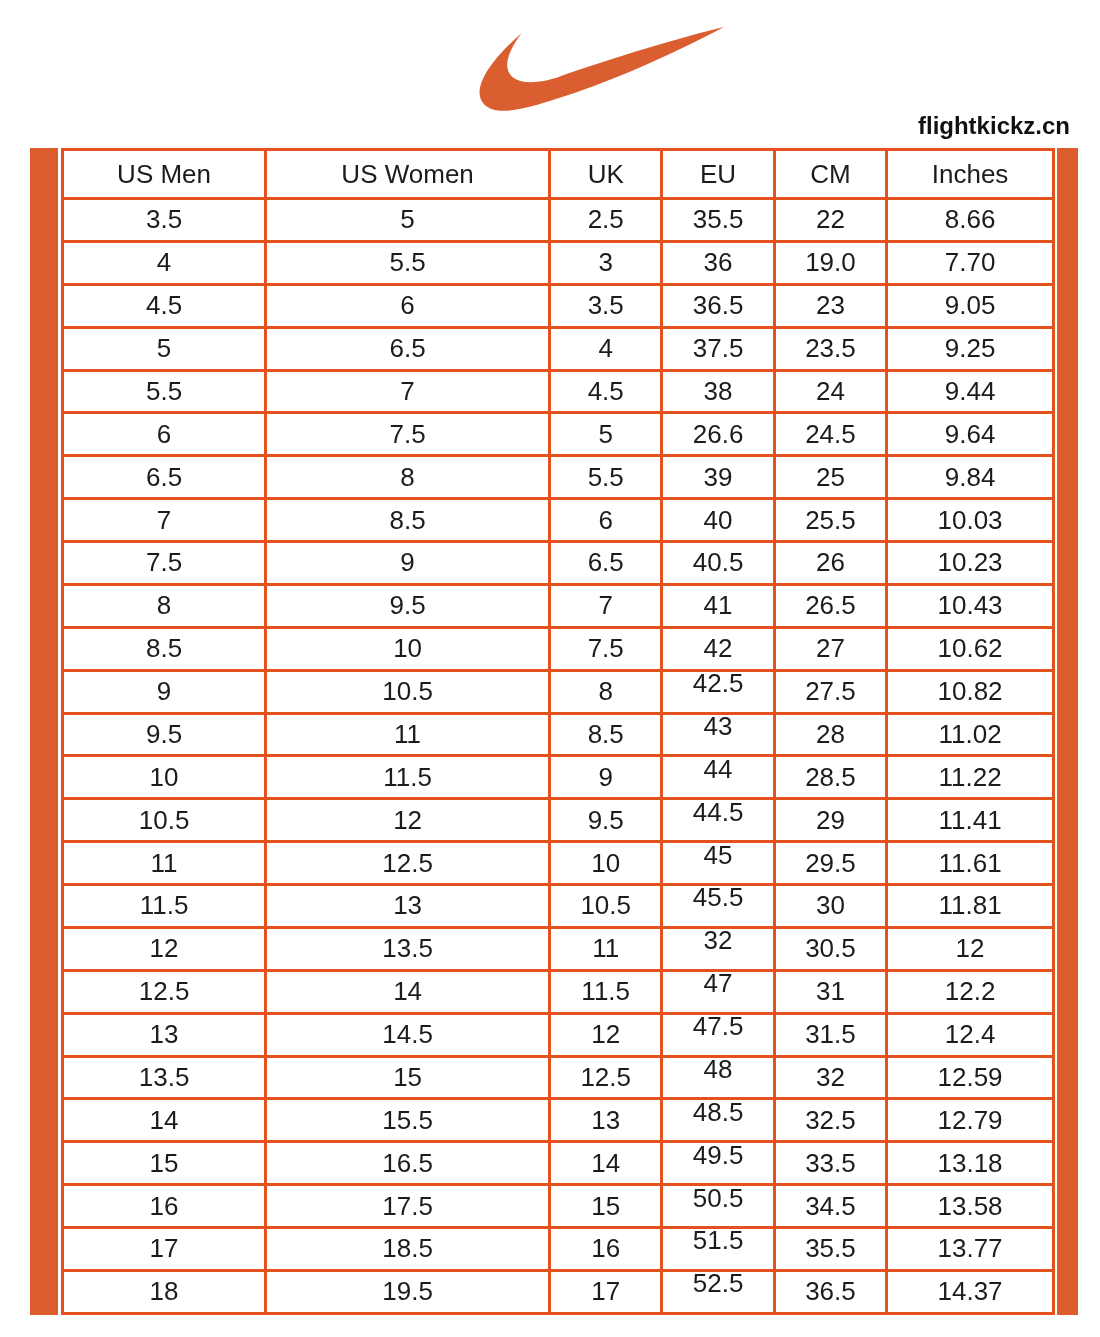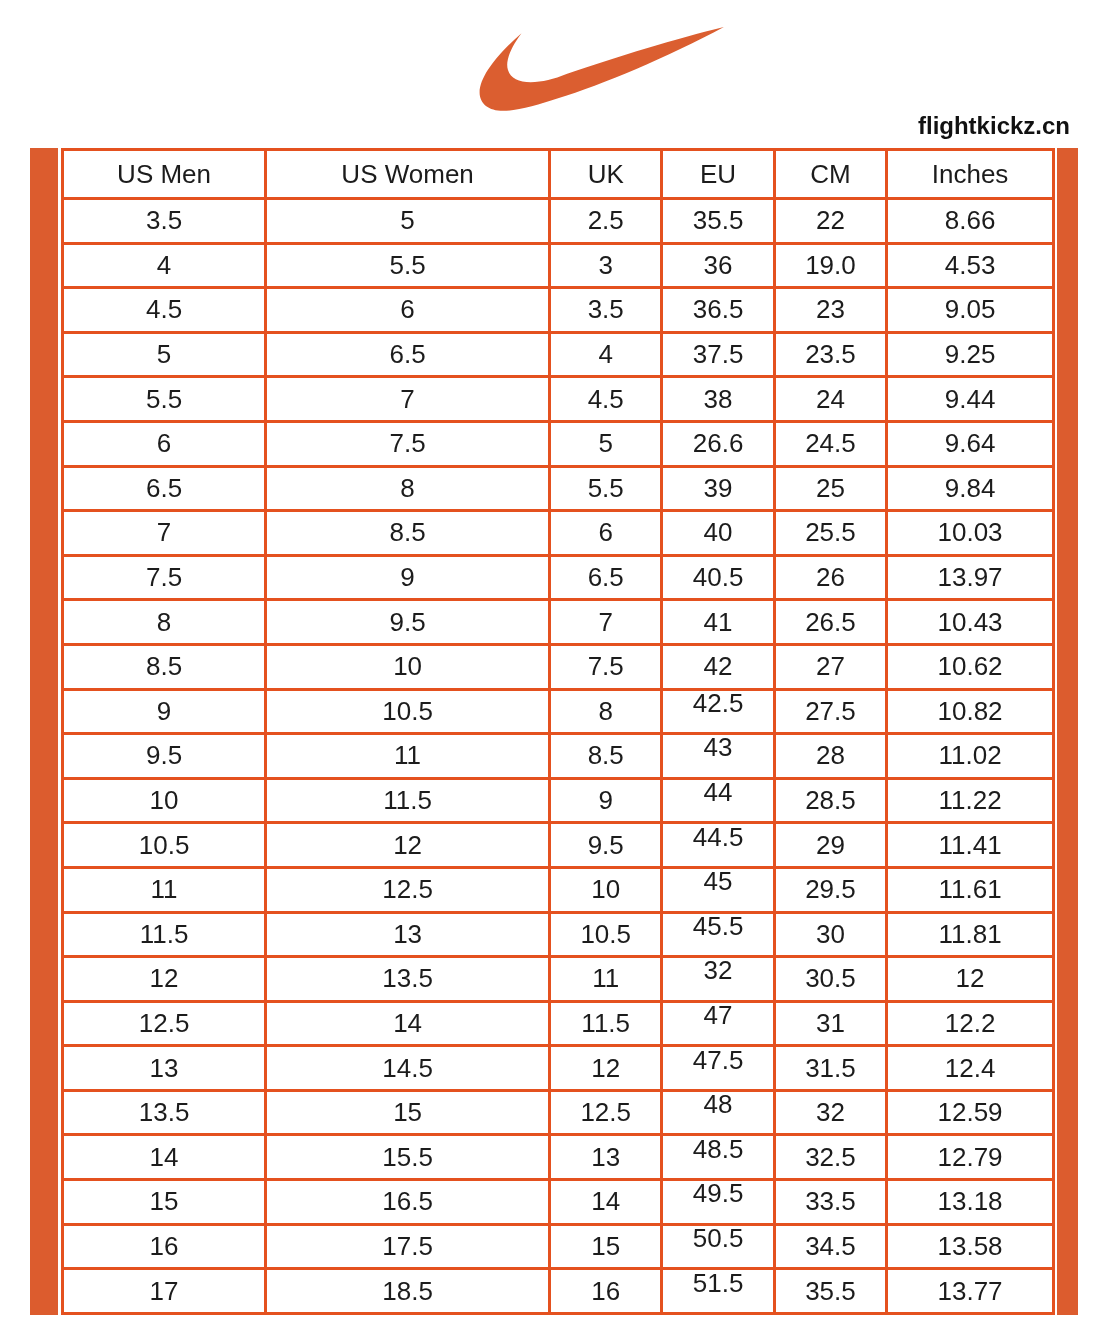--- a/index.html
+++ b/index.html
@@ -83,21 +83,21 @@
             <td><span>35.5</span></td>
             <td><span>22</span></td>
             <td><span>8.66</span></td>
           </tr>
           <tr>
             <td><span>4</span></td>
             <td><span>5.5</span></td>
             <td><span>3</span></td>
             <td><span>36</span></td>
             <td><span>19.0</span></td>
-            <td><span>4.53</span></td>
+            <td><span>7.70</span></td>
           </tr>
           <tr>
             <td><span>4.5</span></td>
             <td><span>6</span></td>
             <td><span>3.5</span></td>
             <td><span>36.5</span></td>
             <td><span>23</span></td>
             <td><span>9.05</span></td>
           </tr>
           <tr>
@@ -139,21 +139,21 @@
             <td><span>40</span></td>
             <td><span>25.5</span></td>
             <td><span>10.03</span></td>
           </tr>
           <tr>
             <td><span>7.5</span></td>
             <td><span>9</span></td>
             <td><span>6.5</span></td>
             <td><span>40.5</span></td>
             <td><span>26</span></td>
-            <td><span>13.97</span></td>
+            <td><span>10.23</span></td>
           </tr>
           <tr>
             <td><span>8</span></td>
             <td><span>9.5</span></td>
             <td><span>7</span></td>
             <td><span>41</span></td>
             <td><span>26.5</span></td>
             <td><span>10.43</span></td>
           </tr>
           <tr>
@@ -269,18 +269,26 @@
             <td><span>13.58</span></td>
           </tr>
           <tr>
             <td><span>17</span></td>
             <td><span>18.5</span></td>
             <td><span>16</span></td>
             <td><span class="raised">51.5</span></td>
             <td><span>35.5</span></td>
             <td><span>13.77</span></td>
           </tr>
+          <tr>
+            <td><span>18</span></td>
+            <td><span>19.5</span></td>
+            <td><span>17</span></td>
+            <td><span class="raised">52.5</span></td>
+            <td><span>36.5</span></td>
+            <td><span>14.37</span></td>
+          </tr>
         </tbody>
     </table>
     <div class="accent-bar right"></div>
   </div>
 
 </div>
 
 </body></html>

